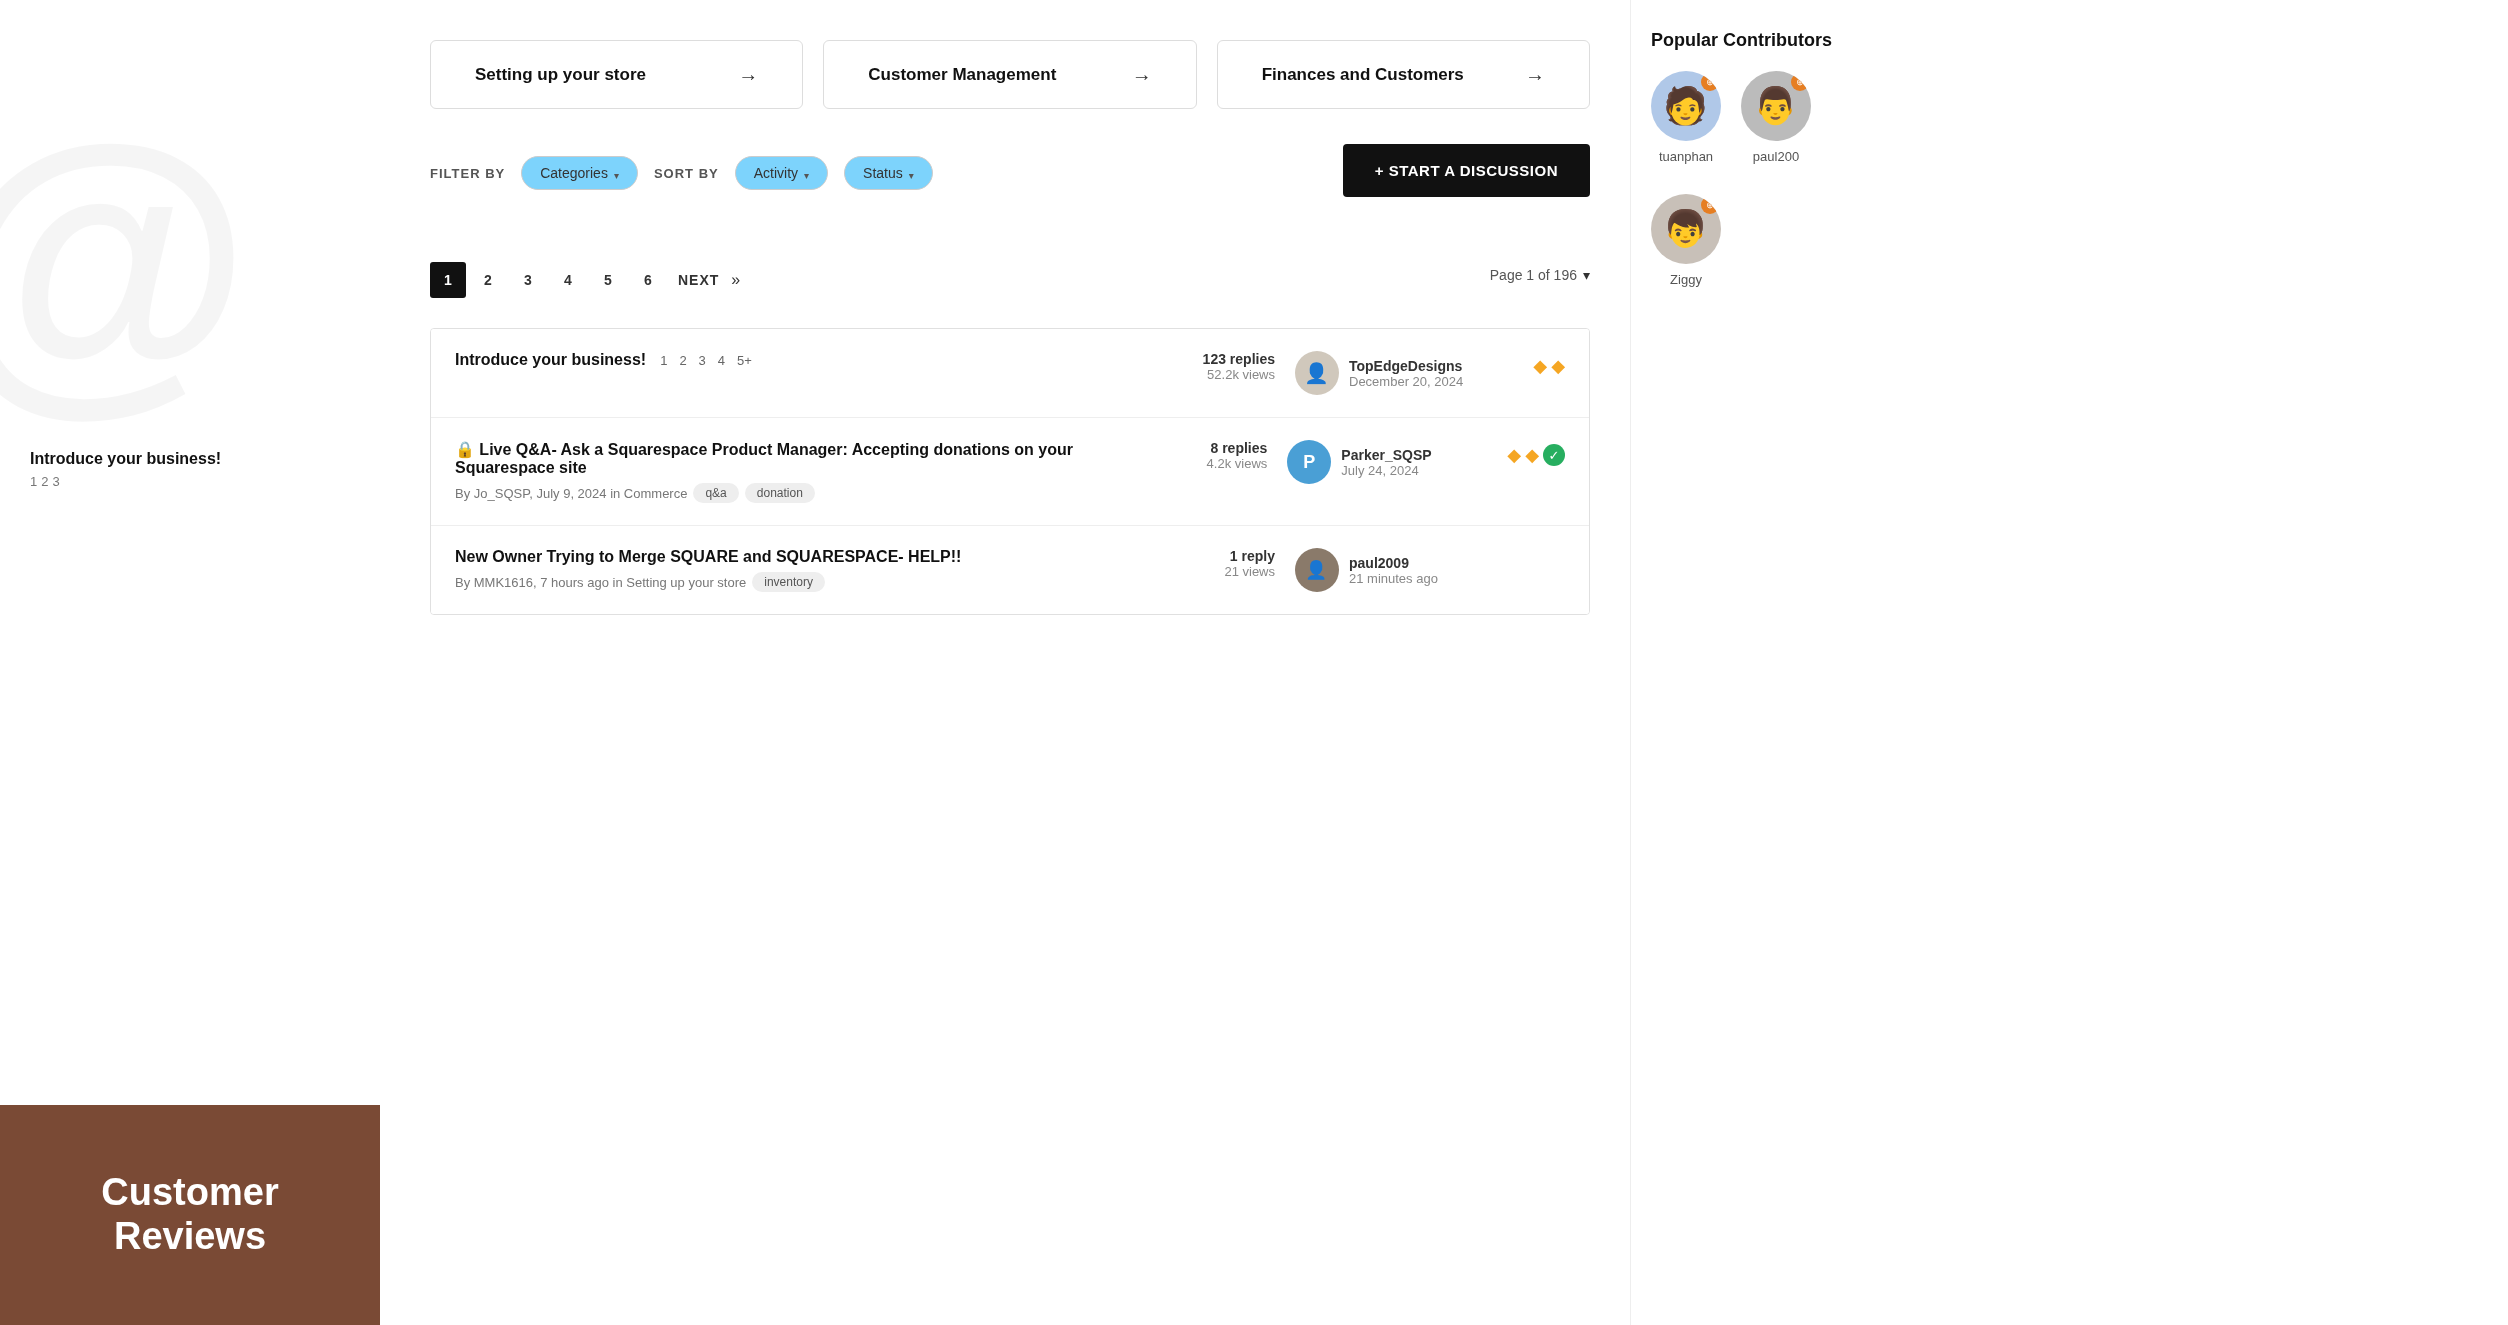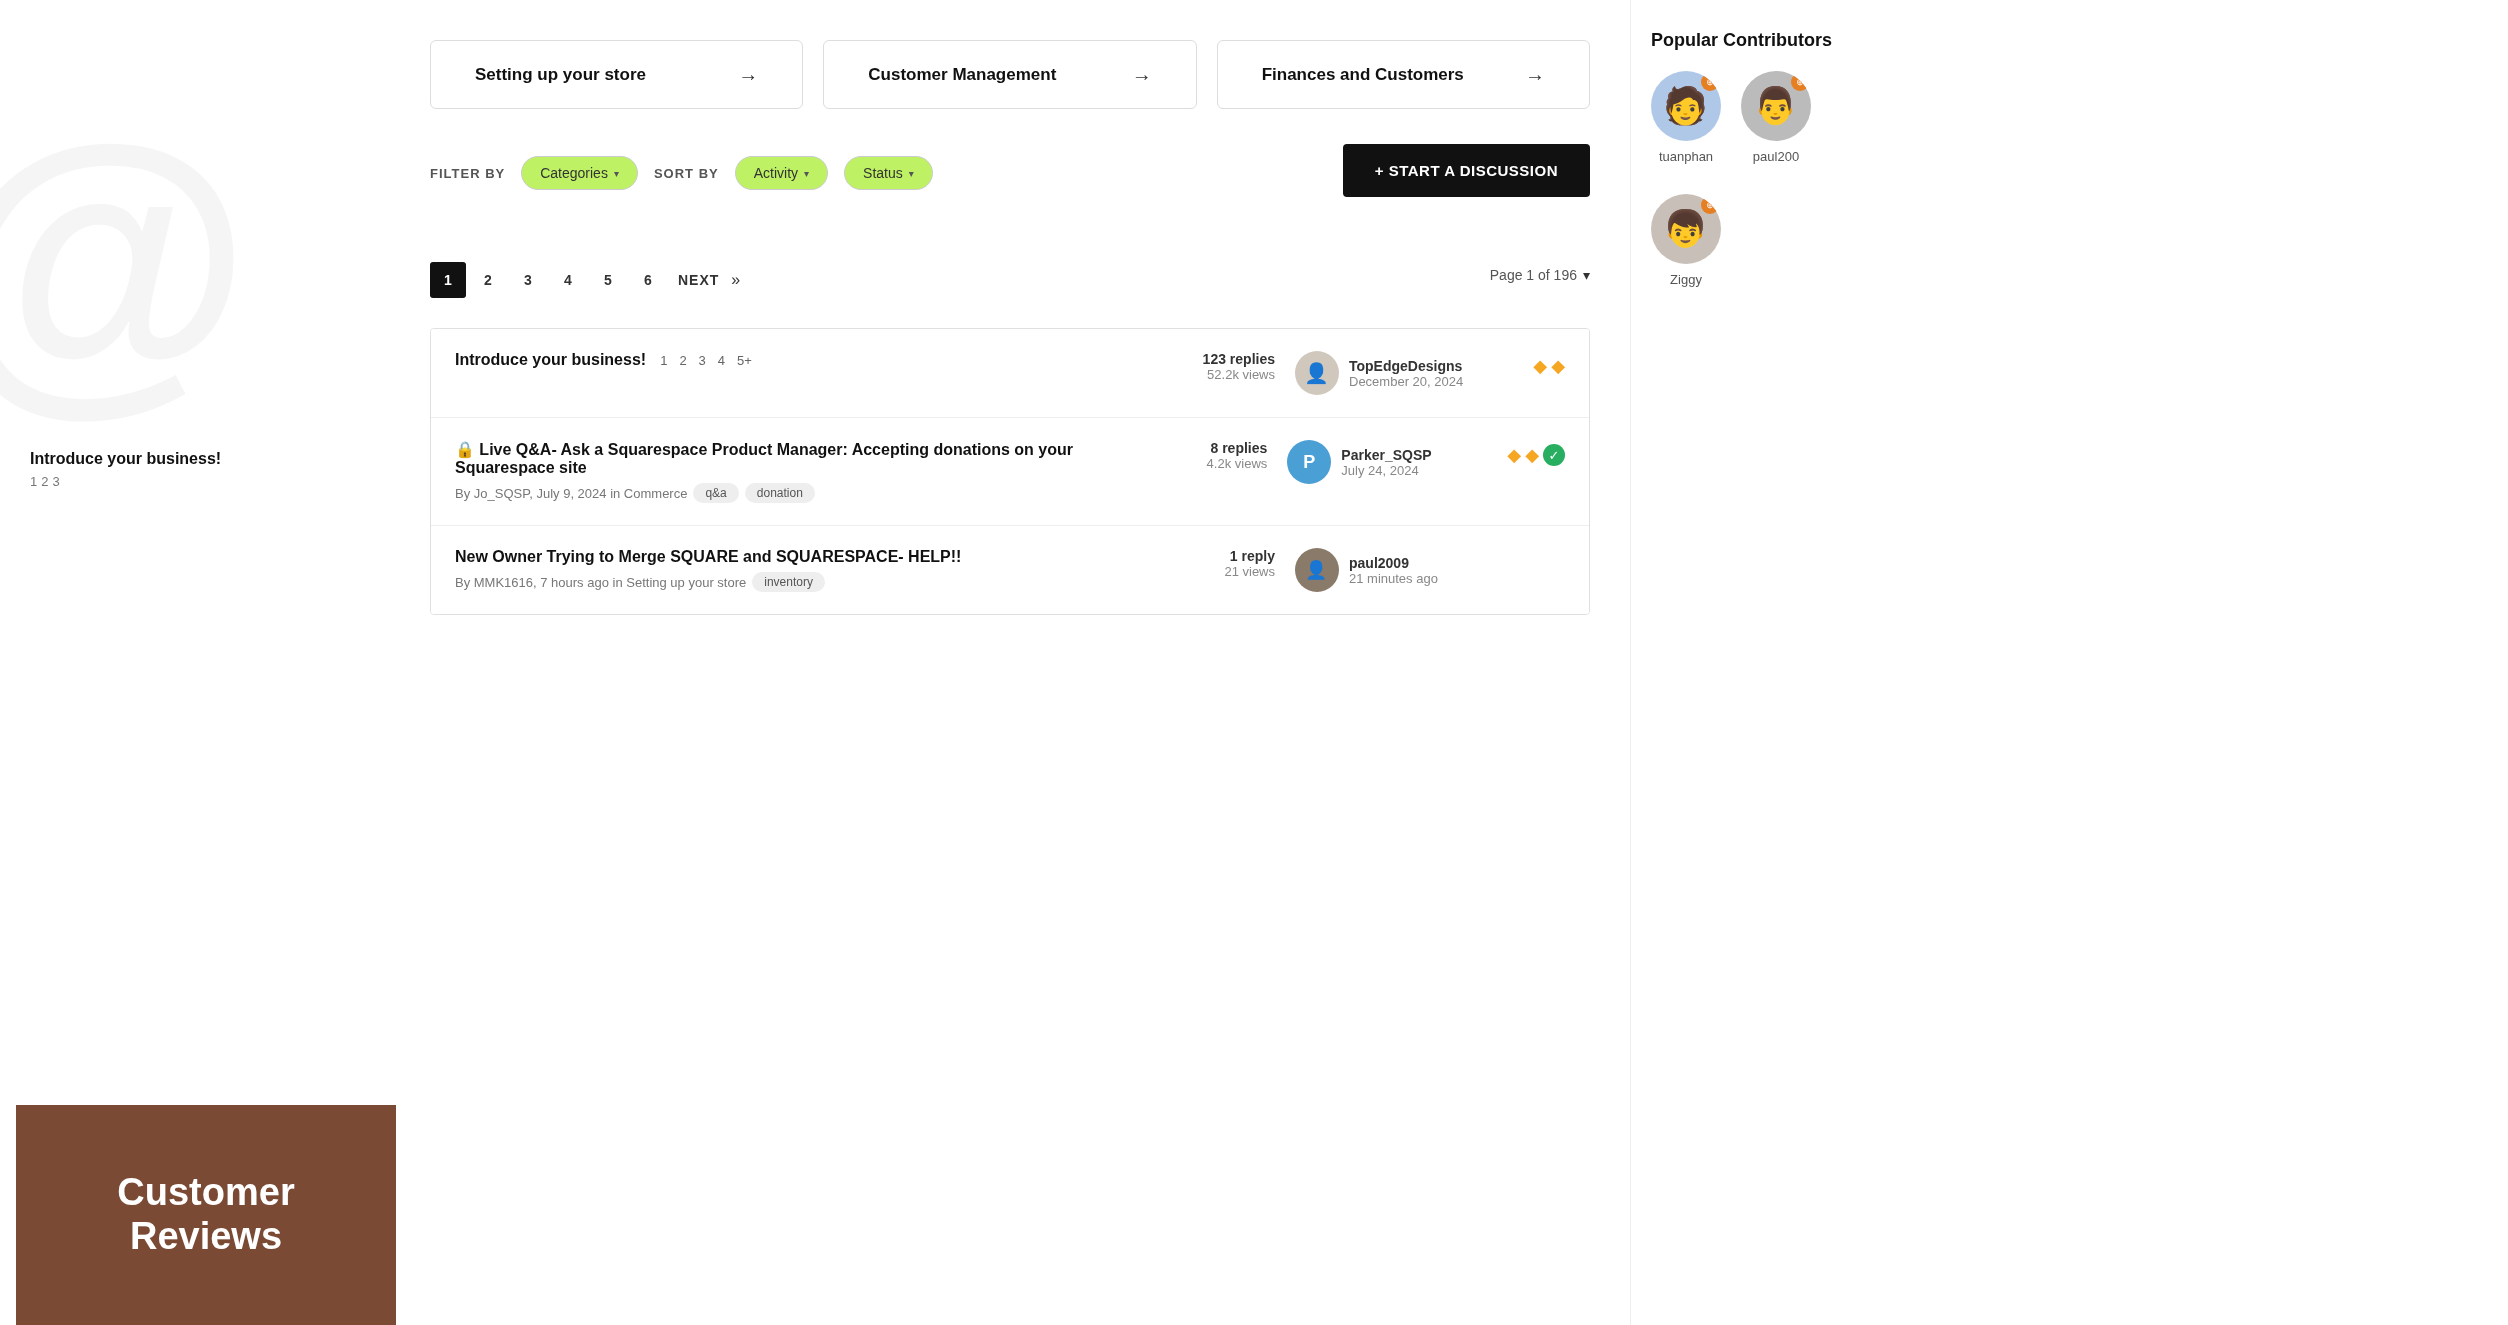--- a/index.html
+++ b/index.html
@@ -46,23 +46,23 @@
     
     .filter-bar { display: flex; align-items: center; gap: 16px; margin-bottom: 30px; flex-wrap: wrap; }
     .filter-label { font-size: 13px; font-weight: 600; text-transform: uppercase; letter-spacing: 1px; color: #555; }
     .filter-dropdown {
       border: 1.5px solid #ccc;
       border-radius: 20px;
       padding: 8px 18px;
       font-size: 14px;
       font-weight: 500;
       cursor: pointer;
-      background: #bef264;
+      background: #7dd3fc;
       display: flex;
-      align-items: center;
+      align-items: flex-end;
       gap: 6px;
       color: #333;
     }
     .chevron { font-size: 10px; color: #555; }
 
     
     .start-discussion-btn {
       background: #111;
       color: #fff;
       border: none;
@@ -147,21 +147,21 @@
     .contrib-date { font-size: 13px; color: #888; }
 
     
     .thread-stars { display: flex; gap: 4px; align-items: center; padding-top: 4px; }
     .star { color: #f5a623; font-size: 18px; }
     .check-badge { background: #27ae60; color: #fff; border-radius: 50%; width: 22px; height: 22px; display: flex; align-items: center; justify-content: center; font-size: 13px; }
 
     
     .promo-panel {
       position: fixed;
-      left: 16px; bottom: 0;
+      left: 0; bottom: 0;
       width: 380px;
       height: 220px;
       background: #7a4a35;
       color: #fff;
       display: flex;
       align-items: center;
       justify-content: center;
       z-index: 10;
     }
     .promo-text { font-size: 38px; font-weight: 800; line-height: 1.15; text-align: center; padding: 20px; }

